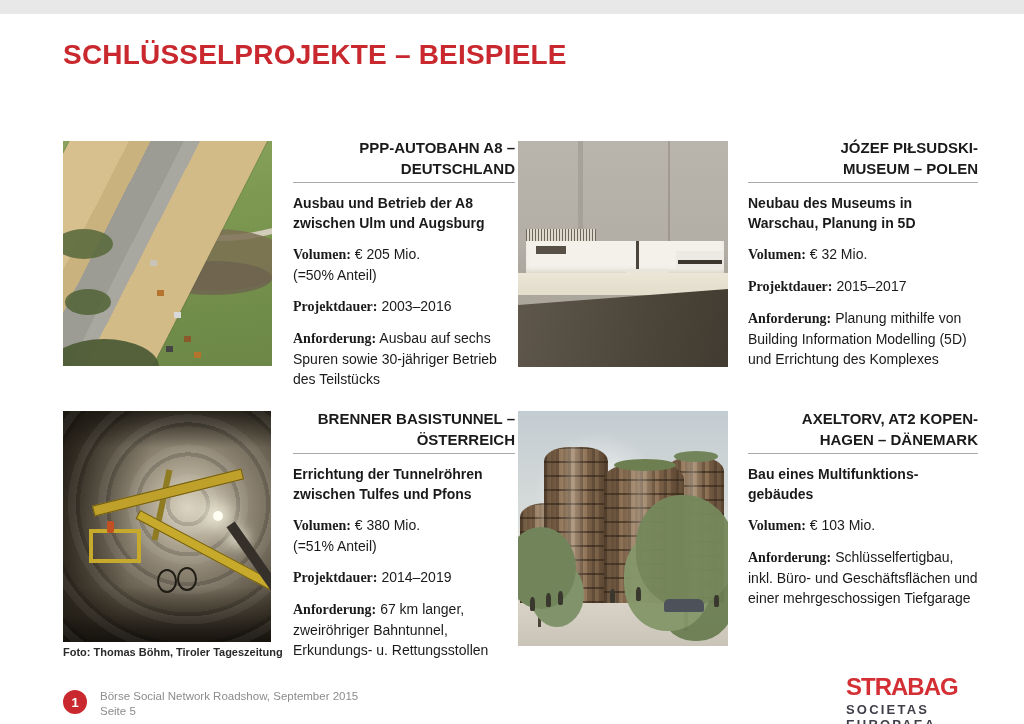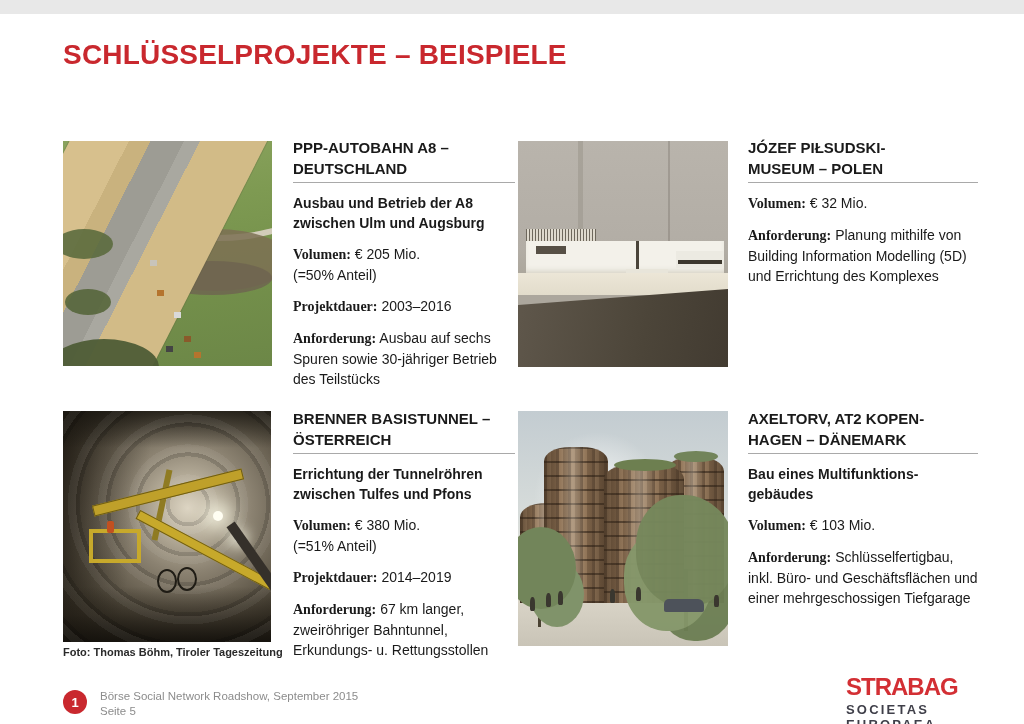--- a/index.html
+++ b/index.html
@@ -8,21 +8,21 @@
 
   .slide-title{position:absolute;left:63px;top:24px;font-size:28px;line-height:34px;
                font-weight:bold;color:#c9282e;letter-spacing:0.2px;margin:0;}
 
   
   .tcol{position:absolute;width:222px;}
   .tcol.c1{left:293px;top:123px;}
   .tcol.c2{left:748px;top:123px;width:230px;}
   .tcol.c3{left:293px;top:394px;}
   .tcol.c4{left:748px;top:394px;width:230px;}
-  .tcol h3{font-size:15px;line-height:21px;font-weight:bold;margin:0 0 3px;white-space:pre-line;}
+  .tcol h3{font-size:15px;line-height:21px;font-weight:bold;margin:0 0 3px;white-space:pre-line;text-align:right;}
   .rule{height:1px;background:#a9a9a9;margin:0 0 10px;}
   .sub{font-size:14px;line-height:20px;font-weight:bold;margin:0 0 11px;white-space:pre-line;}
   .field{font-size:14px;line-height:20px;margin:0 0 11px;}
   .field b{font-weight:bold;font-family:Liberation Serif, serif;}
   .field span{white-space:pre-line;}
 
   
   .ph{position:absolute;overflow:hidden;}
   .ph1{left:63px;top:127px;width:209px;height:225px;}
   .ph2{left:518px;top:127px;width:210px;height:226px;}
@@ -202,21 +202,24 @@
     <p class="field"><b>Volumen:</b> <span>€ 205 Mio.
 (=50% Anteil)</span></p>
     <p class="field"><b>Projektdauer:</b> <span>2003–2016</span></p>
     <p class="field"><b>Anforderung:</b> <span>Ausbau auf sechs Spuren sowie 30-jähriger Betrieb des Teilstücks</span></p>
   </div>
 
   <div class="tcol c2">
     <h3>JÓZEF PIŁSUDSKI-
 MUSEUM – POLEN</h3>
     <div class="rule"></div>
+    <p class="sub">Neubau des Museums in
+Warschau, Planung in 5D</p>
     <p class="field"><b>Volumen:</b> <span>€ 32 Mio.</span></p>
+    <p class="field"><b>Projektdauer:</b> <span>2015–2017</span></p>
     <p class="field"><b>Anforderung:</b> <span>Planung mithilfe von Building Information Modelling (5D) und Errichtung des Komplexes</span></p>
   </div>
 
   <div class="tcol c3">
     <h3>BRENNER BASISTUNNEL –
 ÖSTERREICH</h3>
     <div class="rule"></div>
     <p class="sub">Errichtung der Tunnelröhren
 zwischen Tulfes und Pfons</p>
     <p class="field"><b>Volumen:</b> <span>€ 380 Mio.

